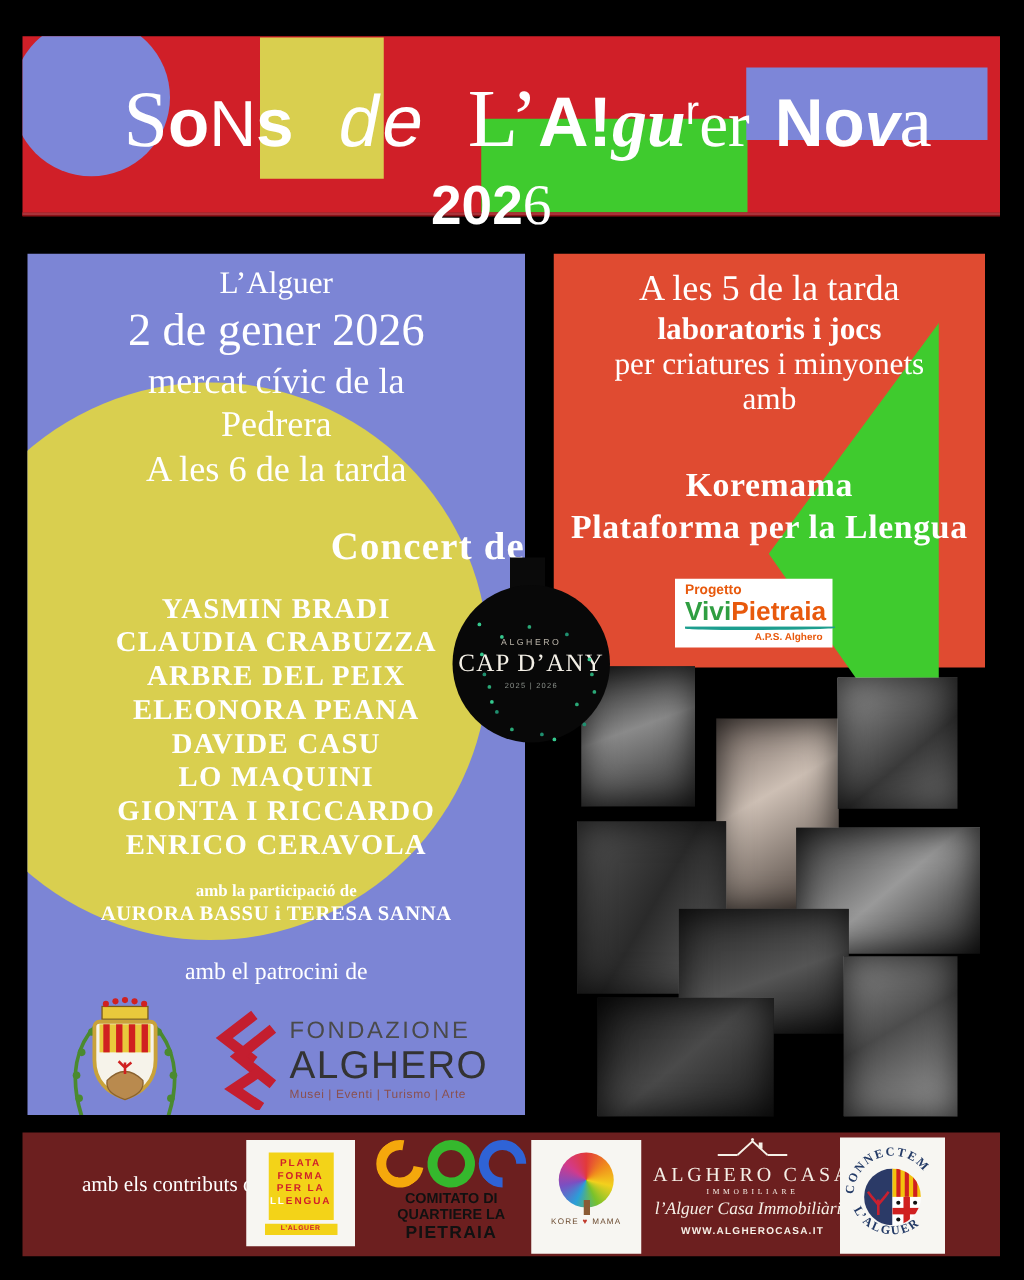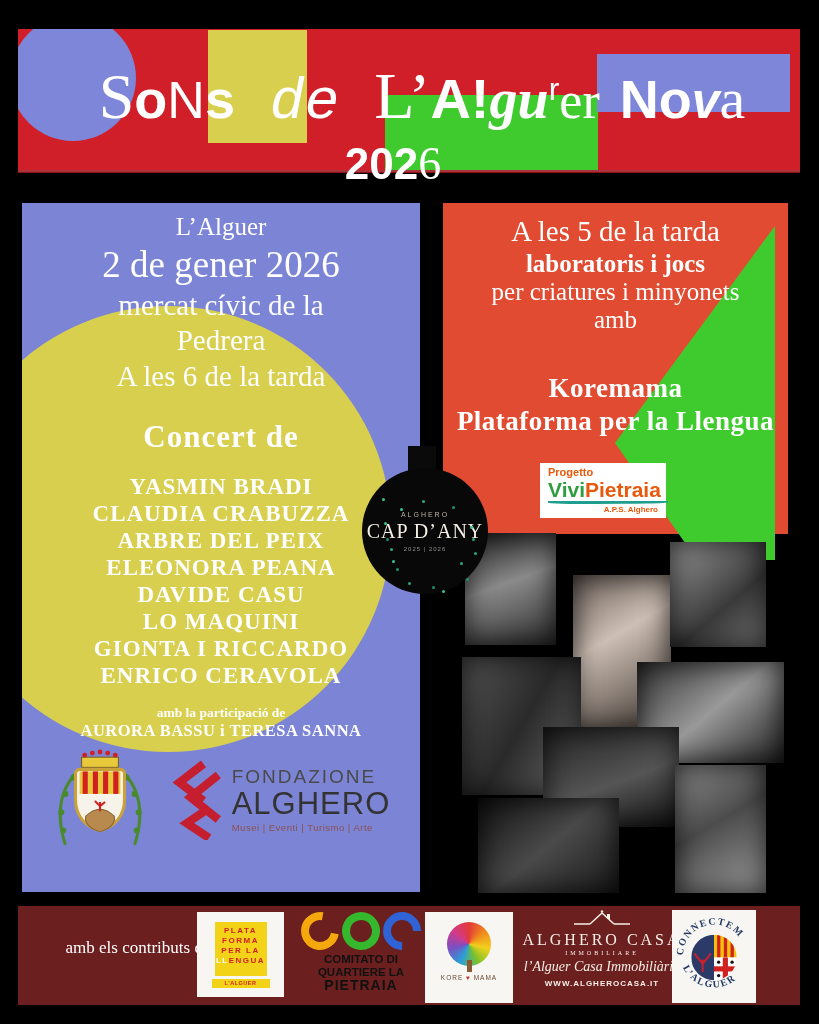--- a/index.html
+++ b/index.html
@@ -34,35 +34,35 @@
   .year .yt{font-family:"Liberation Serif",serif;font-weight:400;font-size:46px;}
 
   
   .left-panel{position:absolute;left:22px;top:203px;width:398px;height:689px;background:#7c85d5;overflow:hidden;z-index:1;}
   .big-circle{position:absolute;left:-77px;top:103px;width:446px;height:446px;border-radius:50%;background:#d9cf4f;}
   .lp{position:absolute;inset:0;text-align:center;color:#fff;}
   .lp-place{font-size:25px;margin-top:10px;}
   .lp-date{font-size:37px;margin-top:2px;}
   .lp-venue{font-size:29px;line-height:1.2;width:300px;margin:2px auto 0;}
   .lp-time{font-size:29px;margin-top:2px;}
-  .lp-concert{font-size:31px;font-weight:700;margin-top:26px;letter-spacing:1px;}
+  .lp-concert{font-size:31px;font-weight:700;margin-top:26px;letter-spacing:1px;text-align:right;}
   .lp-artists{margin-top:18px;}
   .artist{font-size:23px;font-weight:700;line-height:27px;letter-spacing:1px;}
   .lp-partnote{font-size:13.5px;font-weight:700;margin-top:16px;}
   .lp-participants{font-size:16.5px;font-weight:700;letter-spacing:.5px;}
   .lp-patron{font-size:19px;margin-top:26px;}
   .lp-logos{margin-top:8px;display:flex;justify-content:center;align-items:center;gap:24px;}
   .fond{display:flex;align-items:center;gap:10px;}
   .fond-text{text-align:left;color:#3d3d3d;font-family:"Liberation Sans",sans-serif;}
   .fond-l1{font-size:19px;letter-spacing:2px;color:#4a4a4a;}
   .fond-l2{font-size:31px;letter-spacing:1px;color:#333;line-height:1;}
   .fond-l3{font-size:9.5px;color:#8a5050;margin-top:3px;letter-spacing:.5px;}
 
   
-  .right-panel{position:absolute;left:443px;top:203px;width:308px;height:360px;z-index:1;padding-left:24px;}
+  .right-panel{position:absolute;left:443px;top:203px;width:308px;height:360px;z-index:1;}
   .rp-red{position:absolute;left:0;top:0;width:345px;height:331px;background:#e04b31;}
   .rp-green{position:absolute;inset:0;background:#3fcb2e;
             clip-path:polygon(343px 8px,172px 240px,254px 357px,350px 357px,350px 8px);}
   .rp{position:absolute;left:0;top:12px;width:345px;text-align:center;color:#fff;}
   .rp-time{font-size:29px;}
   .rp-lab{font-size:25px;font-weight:700;margin-top:2px;}
   .rp-criatures{font-size:25px;}
   .rp-amb{font-size:25px;}
   .rp-groups{margin-top:38px;}
   .group{font-size:27px;font-weight:700;line-height:33px;letter-spacing:.5px;}
@@ -162,20 +162,21 @@
           <div class="artist">CLAUDIA CRABUZZA</div>
           <div class="artist">ARBRE DEL PEIX</div>
           <div class="artist">ELEONORA PEANA</div>
           <div class="artist">DAVIDE CASU</div>
           <div class="artist">LO MAQUINI</div>
           <div class="artist">GIONTA I RICCARDO</div>
           <div class="artist">ENRICO CERAVOLA</div>
         </div>
       <div class="lp-partnote">amb la participació de</div>
       <div class="lp-participants">AURORA BASSU i TERESA SANNA</div>
+      <div class="lp-patron">amb el patrocini de</div>
       <div class="lp-logos">
         <svg width="96" height="102" viewBox="0 0 92 100">
           <path d="M12,94 C2,62 8,38 24,22" fill="none" stroke="#4a8a2f" stroke-width="3"></path>
           <path d="M80,94 C90,62 84,38 68,22" fill="none" stroke="#4a8a2f" stroke-width="3"></path>
           <circle cx="10" cy="80" r="3" fill="#4a8a2f"></circle>
             <circle cx="8" cy="62" r="3" fill="#4a8a2f"></circle>
           <circle cx="12" cy="44" r="3" fill="#4a8a2f"></circle>
             <circle cx="20" cy="28" r="3" fill="#4a8a2f"></circle>
           <circle cx="82" cy="80" r="3" fill="#4a8a2f"></circle>
             <circle cx="84" cy="62" r="3" fill="#4a8a2f"></circle>

